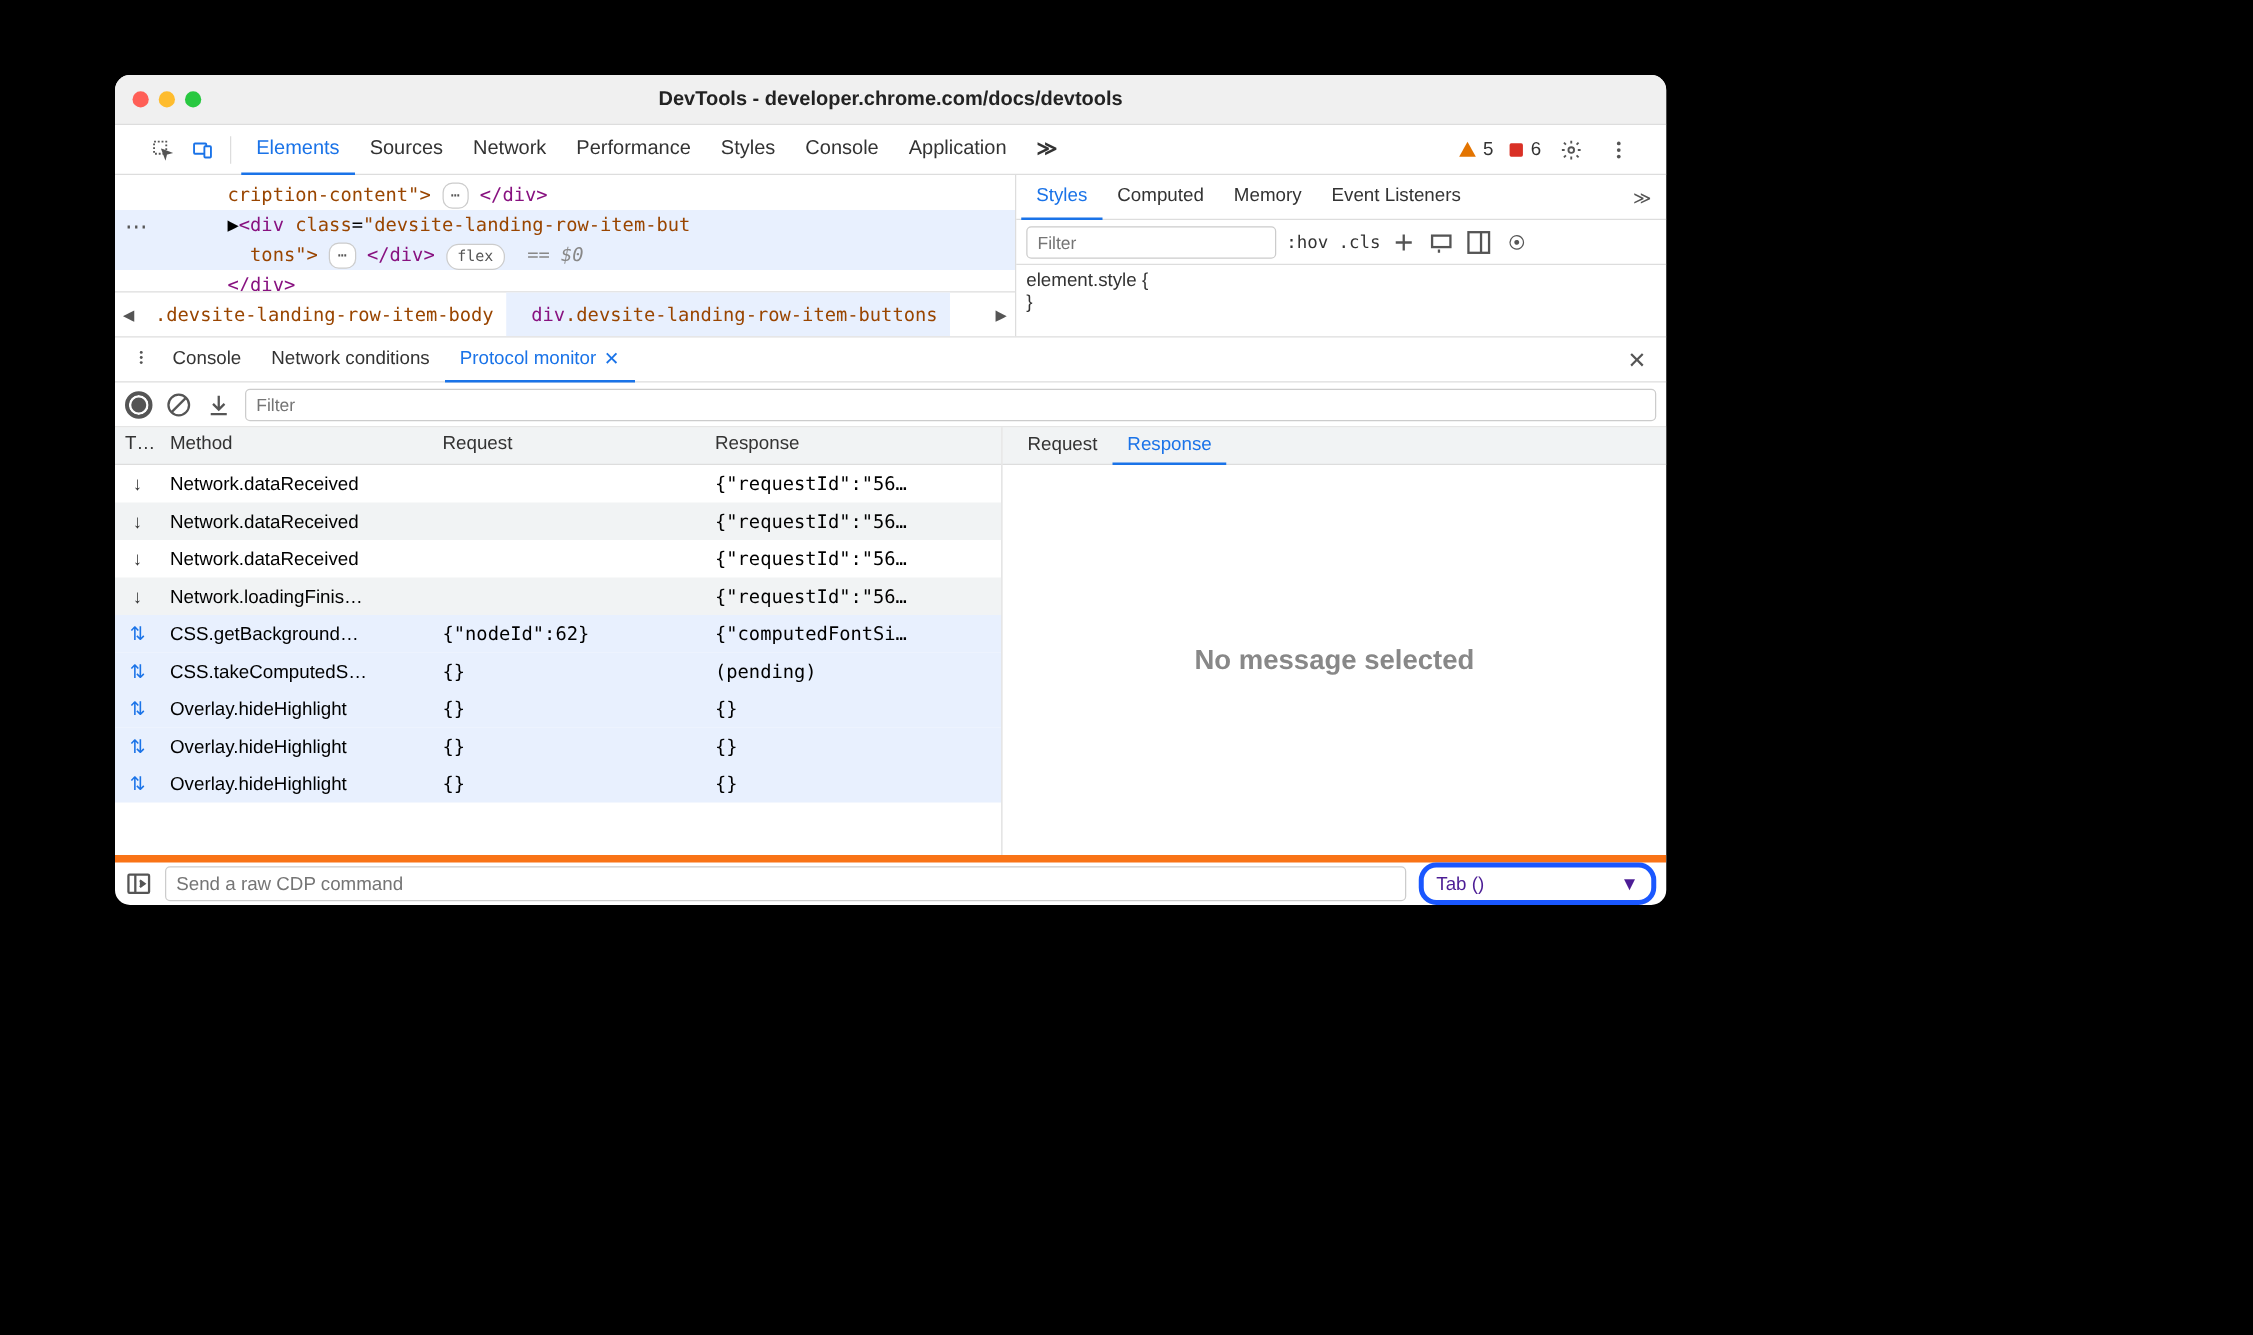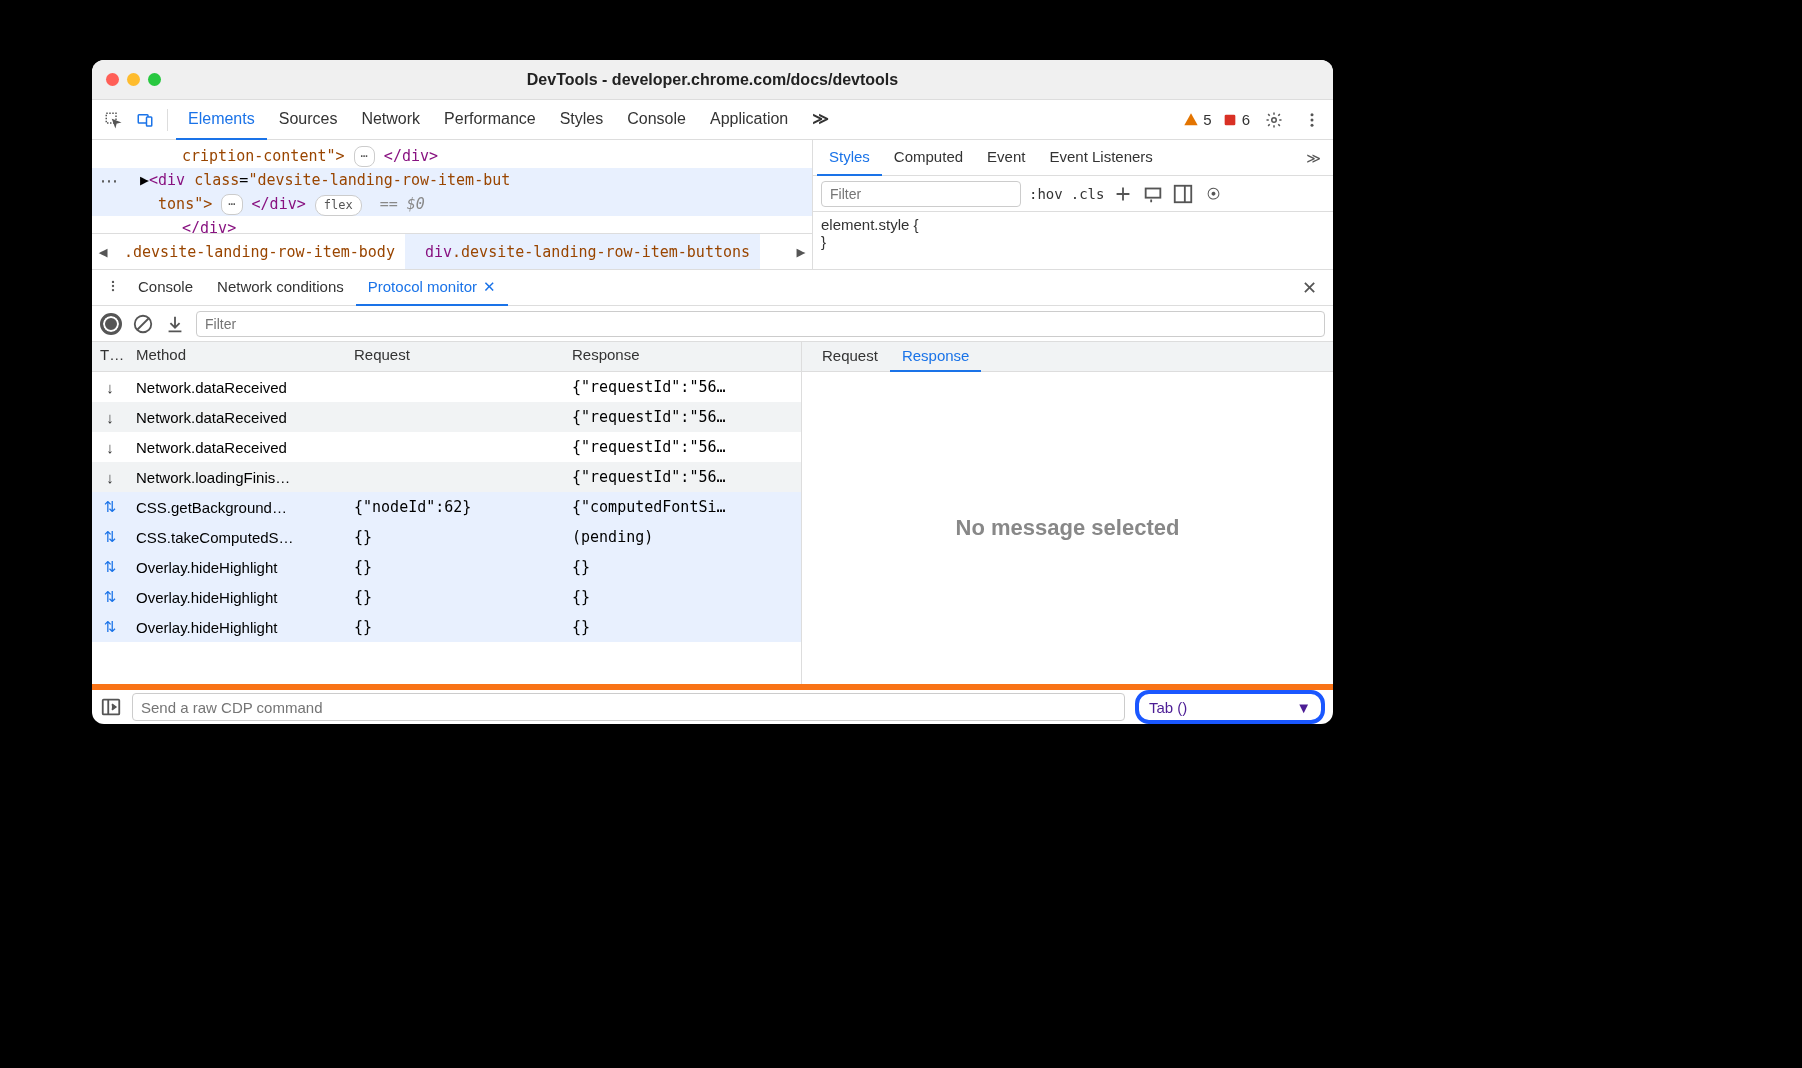--- a/index.html
+++ b/index.html
@@ -46,21 +46,21 @@
     color: #222;
     pointer-events: none;
   }
 
   .main-toolbar {
     height: 40px;
     background: #fff;
     border-bottom: 1px solid #ddd;
     display: flex;
     align-items: center;
-    padding: 0 7px;
+    padding: 0 24px;
     gap: 4px;
   }
   .tb-icon {
     width: 28px; height: 28px;
     display: flex; align-items: center; justify-content: center;
     color: #555;
     border-radius: 4px;
   }
   .tb-icon svg { width: 18px; height: 18px; }
   .divider-v { width: 1px; height: 22px; background: #ddd; margin: 0 4px; }
@@ -110,21 +110,21 @@
   .dom-area .dots-pill {
     display: inline-block;
     border: 1px solid #ccc;
     border-radius: 8px;
     padding: 0 6px;
     font-size: 12px;
     background: #fff;
     color: #555;
     vertical-align: middle;
   }
-  .dom-row2 { background: #e8f0fe; padding-left: 48px; margin-left: -90px; margin-right: -18px; padding-right: 18px; }
+  .dom-row2 { background: #e8f0fe; padding-left: 90px; margin-left: -90px; margin-right: -18px; padding-right: 18px; }
   .flex-pill {
     display: inline-block;
     border: 1px solid #ccc;
     border-radius: 10px;
     padding: 0 8px;
     font-size: 12px;
     color: #555;
     background: #fff;
   }
   .eq0 { color: #888; font-style: italic; }
@@ -459,21 +459,21 @@
             <span>.devsite-landing-row-item-buttons</span>
         </div>
         <div class="bc-scroll" style="margin-left:auto">▶</div>
       </div>
     </div>
 
     <div class="styles-right">
       <div class="styles-tabs">
         <div class="styles-tab active">Styles</div>
         <div class="styles-tab">Computed</div>
-        <div class="styles-tab">Event</div>
+        <div class="styles-tab">Memory</div>
         <div class="styles-tab">Event Listeners</div>
         <div class="more">≫</div>
       </div>
       <div class="styles-controls">
         <input class="styles-filter" placeholder="Filter" style="">
         <span class="sc-txt">:hov</span>
         <span class="sc-txt">.cls</span>
         <div class="sc-icon">
             <svg viewBox="0 0 24 24" stroke="#555" stroke-width="2">
               <path d="M12 5v14M5 12h14"></path>

